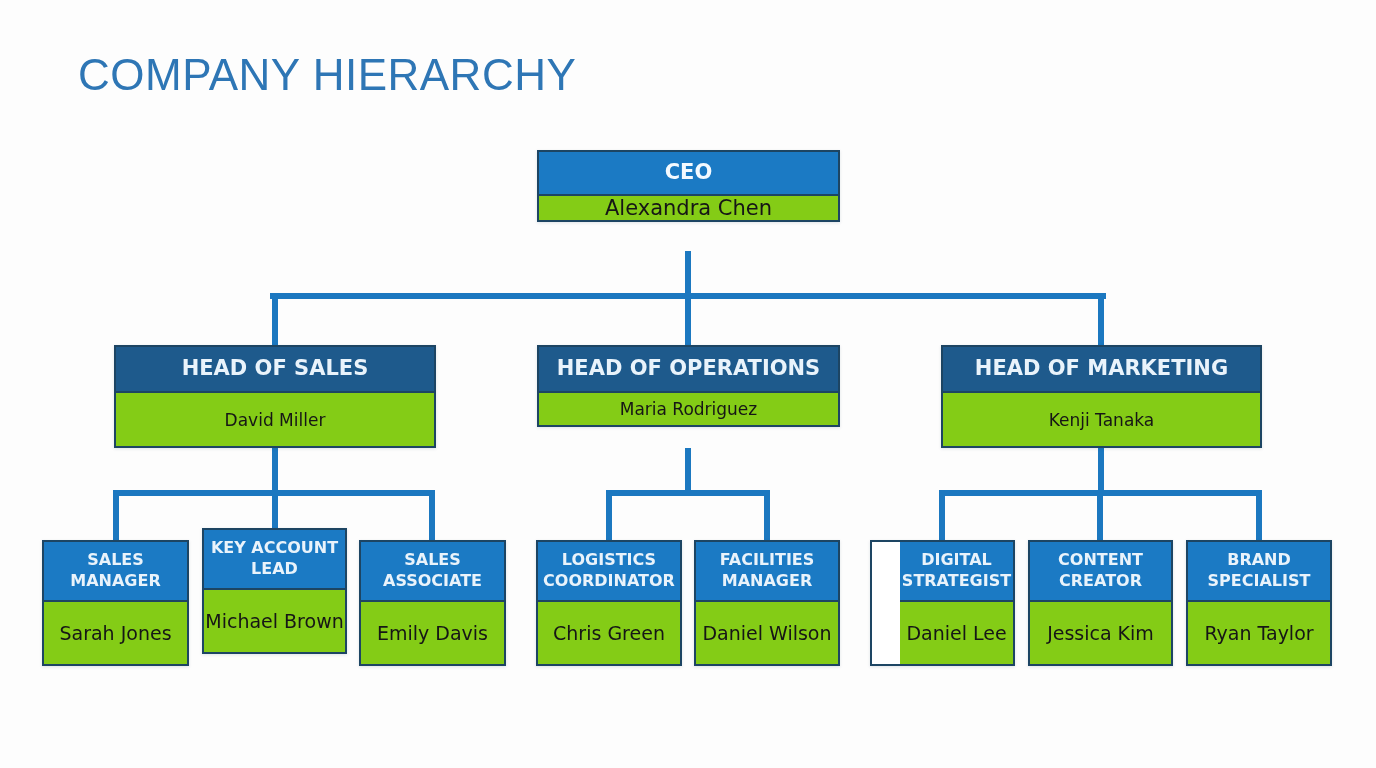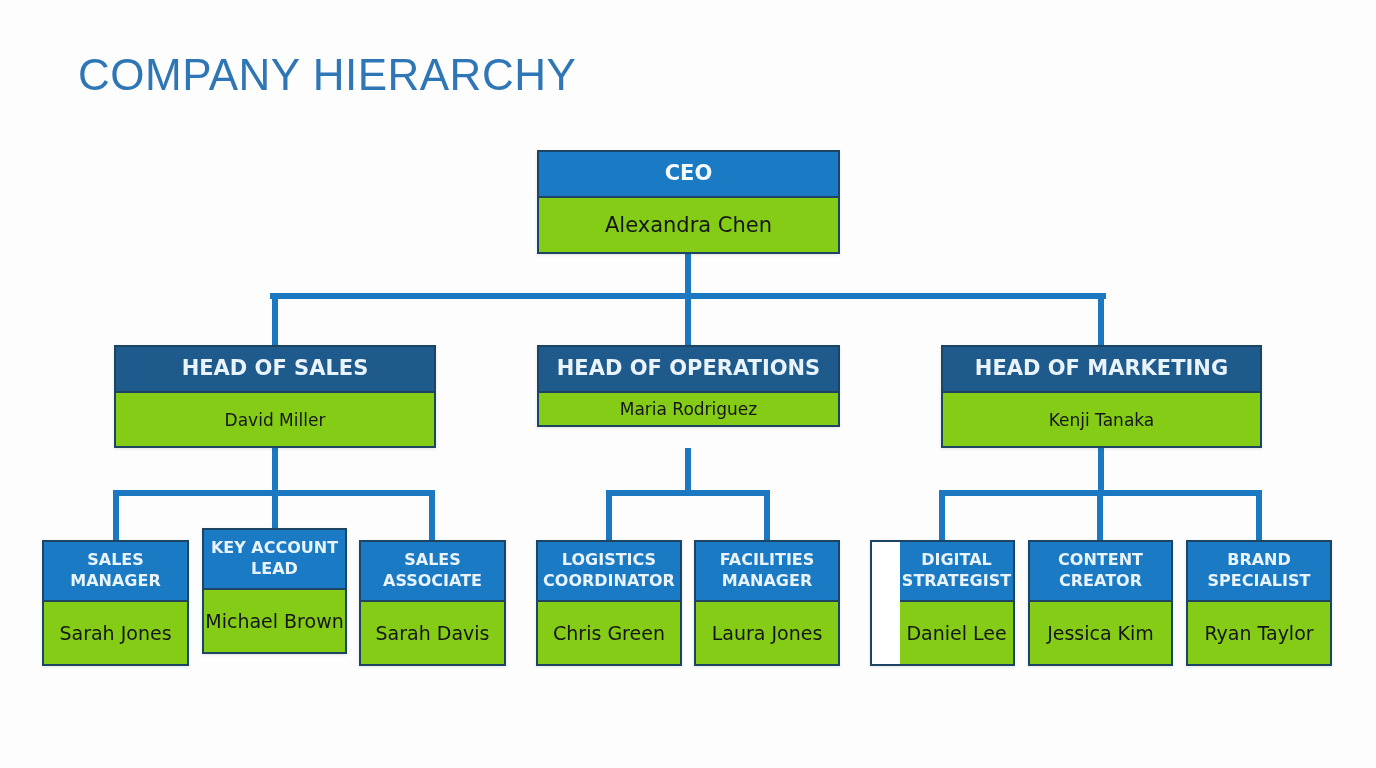--- a/index.html
+++ b/index.html
@@ -106,21 +106,21 @@
 
     <g>
       <path d="M1101 448 L1101 496"></path>
       <path d="M939 493 L1262 493"></path>
       <path d="M942 490 L942 540"></path>
       <path d="M1100 490 L1100 540"></path>
       <path d="M1259 490 L1259 540"></path>
     </g>
   </svg>
 
-  <div class="node ceo" style="left:537px; top:150px; width:303px; height:104px;">
+  <div class="node ceo" style="left:537px; top:150px; width:303px; height:72px;">
     <div class="hdr">CEO</div>
     <div class="body">Alexandra Chen</div>
   </div>
 
   <div class="node dept" style="left:114px; top:345px; width:322px; height:103px;">
     <div class="hdr">HEAD OF SALES</div>
     <div class="body">David Miller</div>
   </div>
 
   <div class="node dept" style="left:537px; top:345px; width:303px; height:82px;">
@@ -141,33 +141,33 @@
 
   <div class="node leaf" style="left:202px; top:528px; width:145px; height:126px;">
     <div class="hdr">KEY ACCOUNT
 LEAD</div>
     <div class="body">Michael Brown</div>
   </div>
 
   <div class="node leaf" style="left:359px; top:540px; width:147px; height:126px;">
     <div class="hdr">SALES
 ASSOCIATE</div>
-    <div class="body">Sarah Davis</div>
+    <div class="body">Emily Davis</div>
   </div>
 
   <div class="node leaf" style="left:536px; top:540px; width:146px; height:126px;">
     <div class="hdr">LOGISTICS
 COORDINATOR</div>
     <div class="body">Chris Green</div>
   </div>
 
   <div class="node leaf" style="left:694px; top:540px; width:146px; height:126px;">
     <div class="hdr">FACILITIES
 MANAGER</div>
-    <div class="body">Laura Jones</div>
+    <div class="body">Daniel Wilson</div>
   </div>
 
   <div class="node leaf" style="left:870px; top:540px; width:145px; height:126px;padding-left:28px;">
     <div class="hdr">DIGITAL
 STRATEGIST</div>
     <div class="body">Daniel Lee</div>
   </div>
 
   <div class="node leaf" style="left:1028px; top:540px; width:145px; height:126px;">
     <div class="hdr">CONTENT

